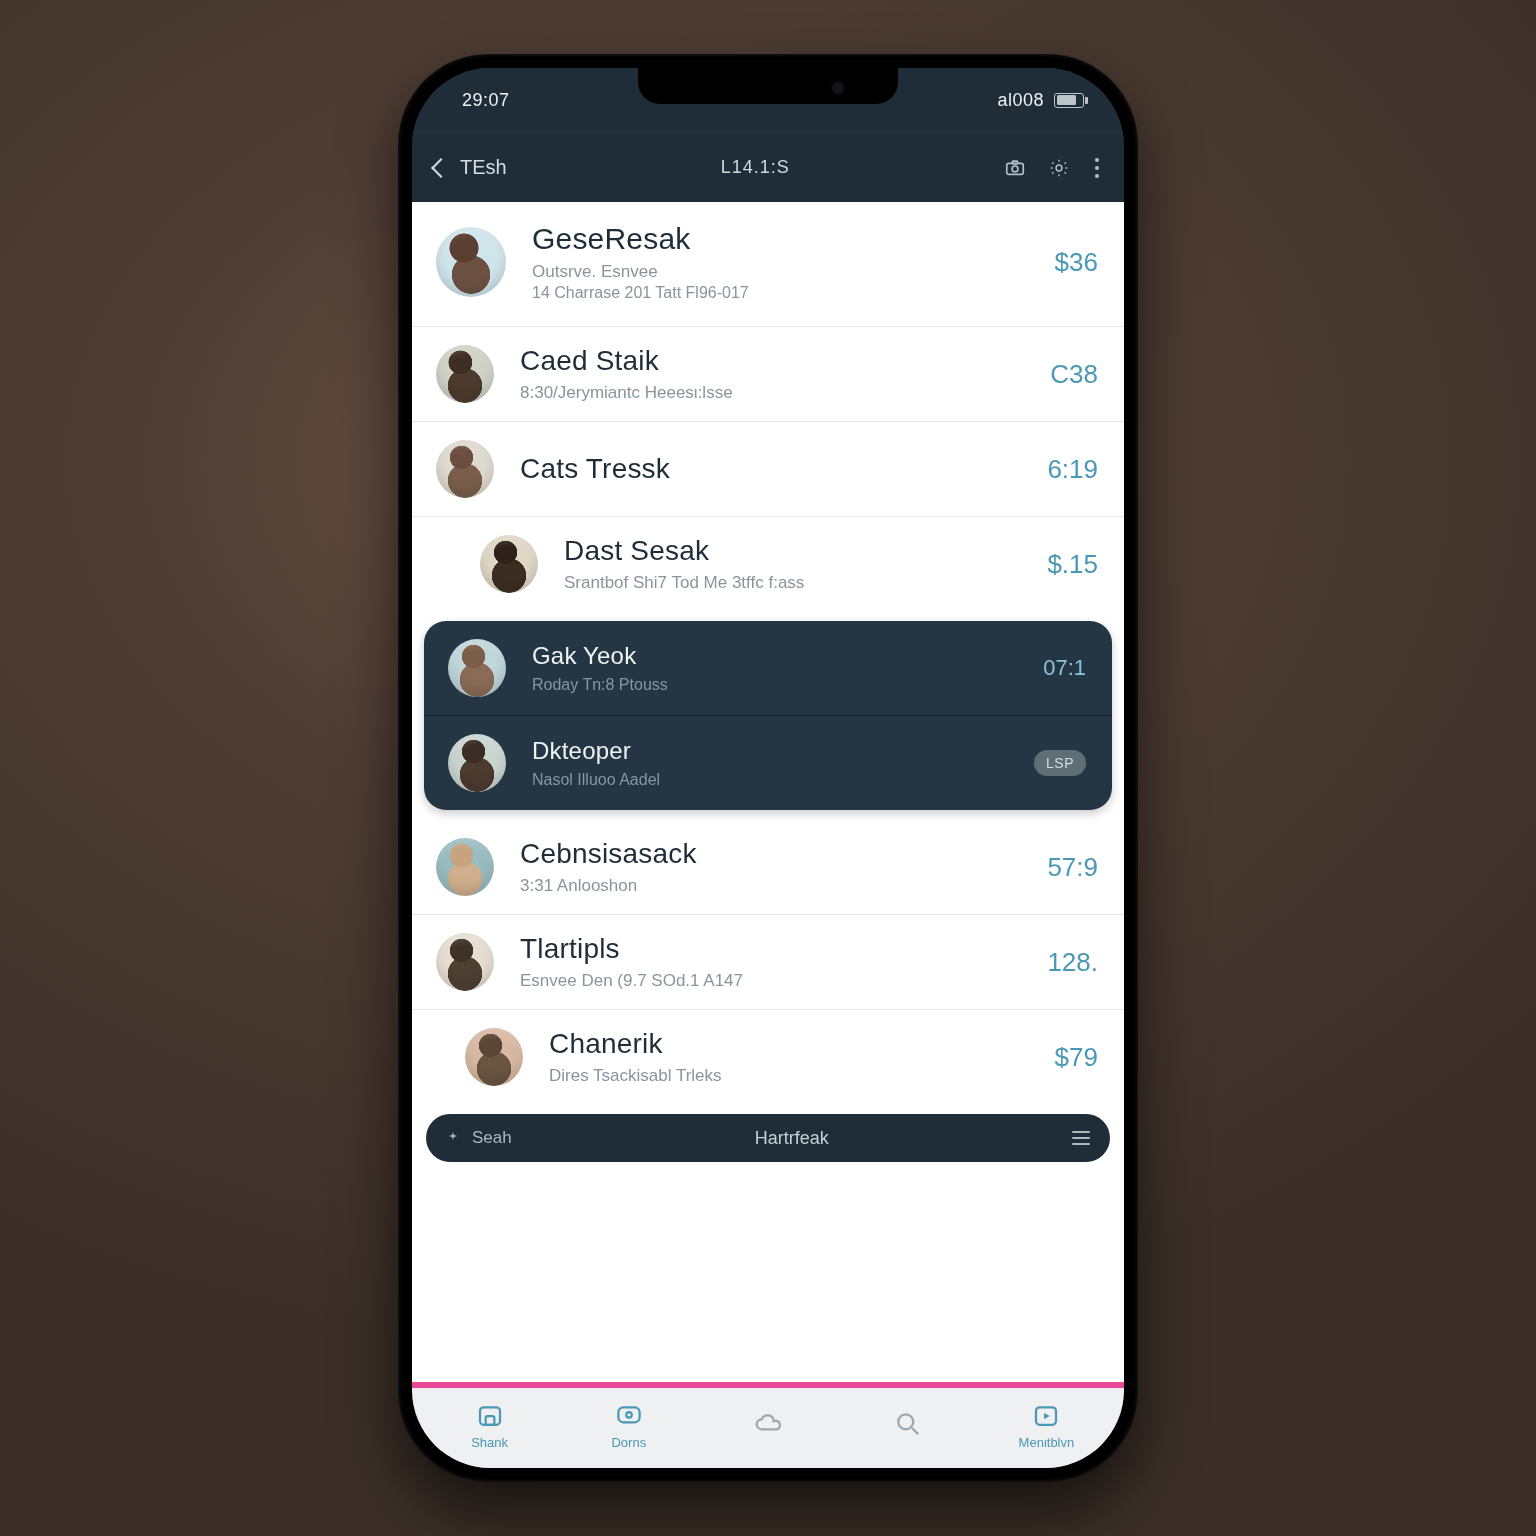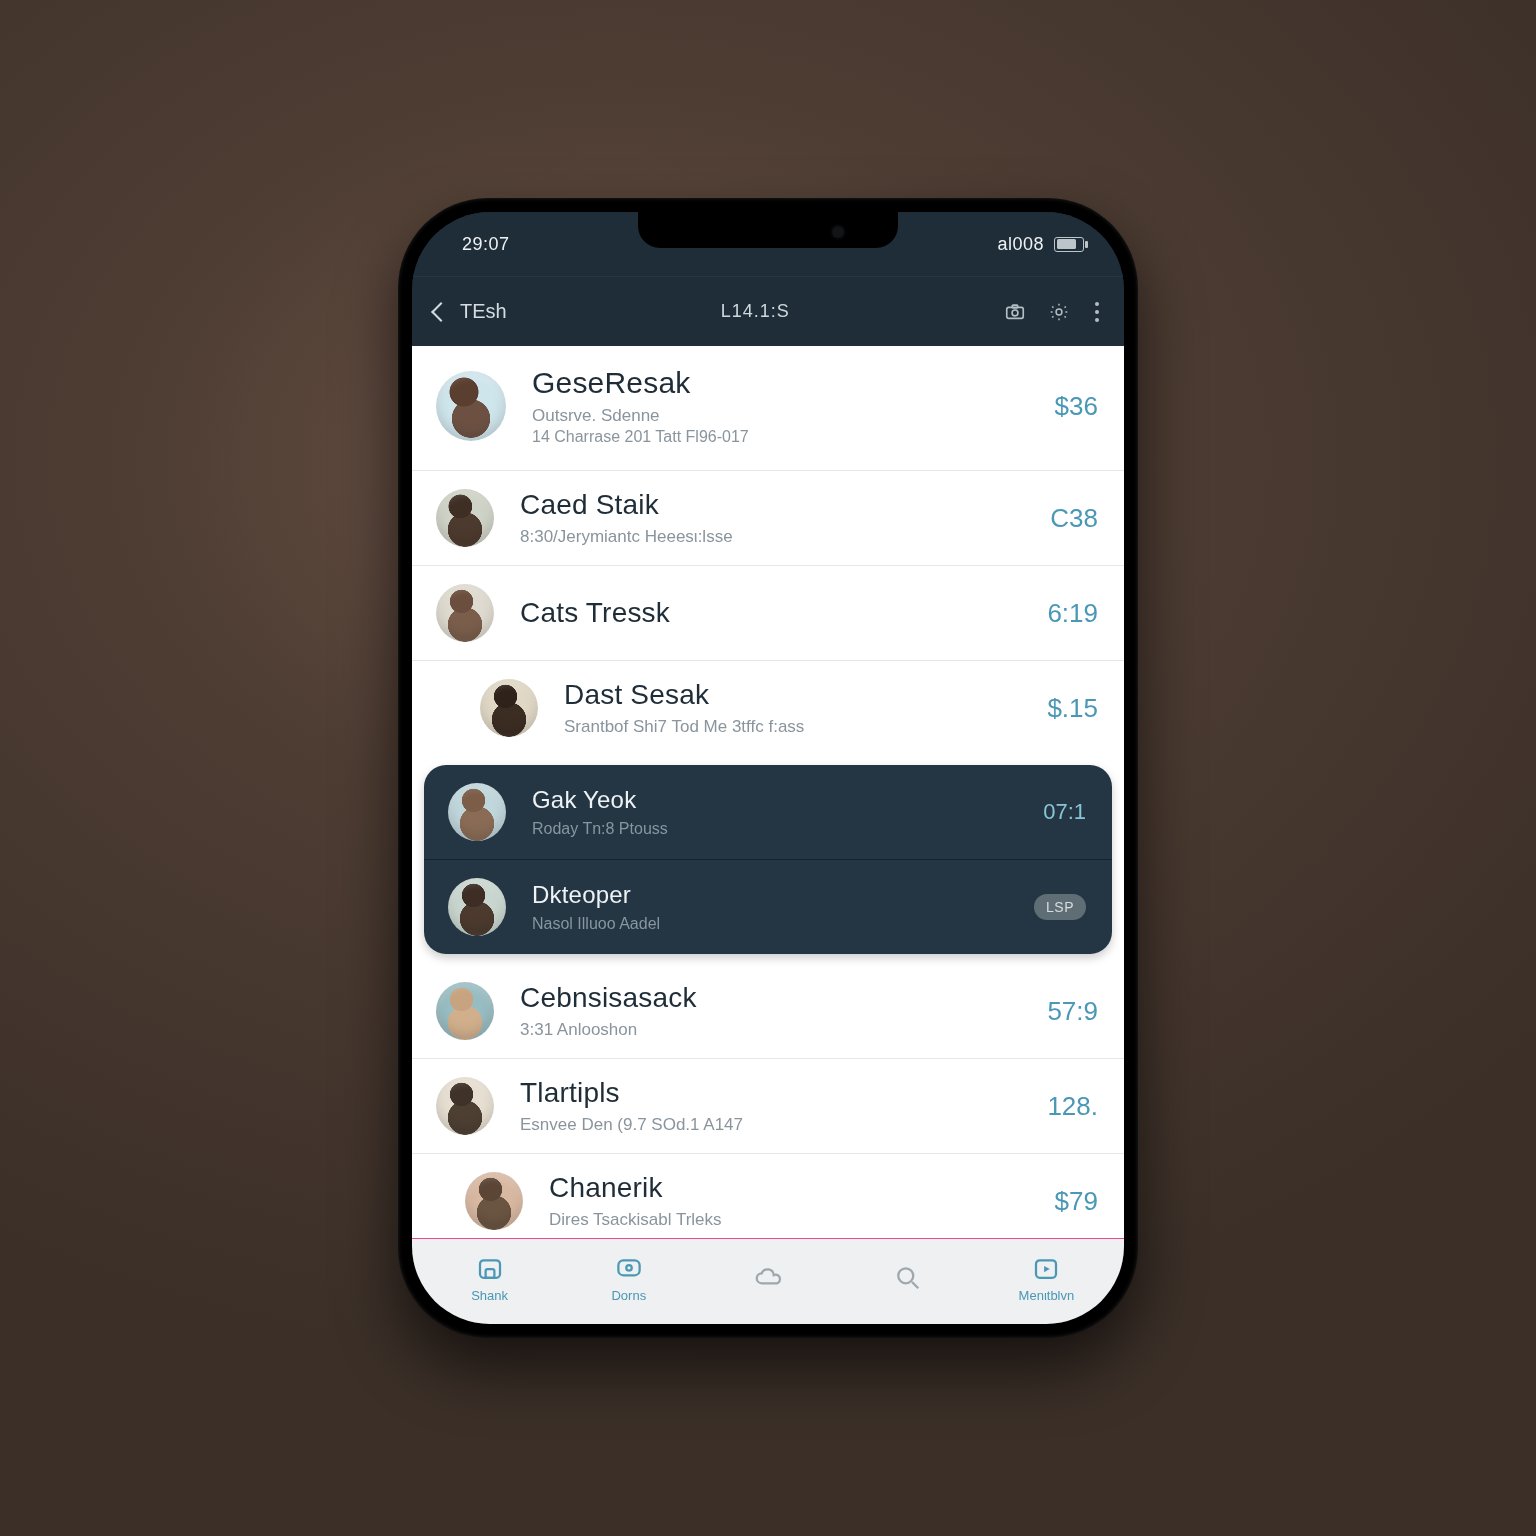--- a/index.html
+++ b/index.html
@@ -14,21 +14,21 @@
     --highlight:#ffffff;
   }
   *{box-sizing:border-box;margin:0;padding:0;font-family:-apple-system,Segoe UI,Helvetica,Arial,sans-serif;-webkit-font-smoothing:antialiased;}
   body{
     width:1536px;height:1536px;
     background:
       radial-gradient(1200px 900px at 40% 30%, #6a5246 0%, #4e3d33 40%, #3b2f28 100%);
     display:flex;align-items:center;justify-content:center;
   }
   .phone{
-    width:740px;height:1140px;border-radius:90px;
+    width:740px;height:1428px;border-radius:90px;
     background:#000;box-shadow:0 30px 60px rgba(0,0,0,.6),inset 0 0 4px rgba(255,255,255,.15);
     padding:14px;position:relative;
   }
   .bezel{
     width:100%;height:100%;border-radius:78px;background:#0d1317;overflow:hidden;position:relative;
     box-shadow:inset 0 0 0 3px #1a1f23;
   }
   .screen{position:absolute;inset:0;display:flex;flex-direction:column;}
   .notch{
     position:absolute;top:0;left:50%;transform:translateX(-50%);
@@ -86,21 +86,21 @@
   .pill{background:var(--pill);color:#d5ddde;border-radius:14px;padding:5px 12px;font-size:14px;font-weight:500;letter-spacing:.5px;}
 
   
   .searchbar{margin:10px 14px 6px;background:#1f2d38;border-radius:24px;height:48px;display:flex;align-items:center;padding:0 20px;color:#aeb8bf;}
   .searchbar .left{display:flex;align-items:center;gap:12px;font-size:17px;}
   .searchbar .center{flex:1;text-align:center;font-size:18px;color:#c8d0d5;}
   .hamb{display:flex;flex-direction:column;gap:4px;}
   .hamb span{display:block;width:18px;height:2px;background:#aeb8bf;border-radius:1px;}
 
   
-  .tabbar{height:86px;background:#eef0f1;border-top:1px solid #ec4899;display:flex;align-items:center;justify-content:space-around;padding:0 8px 6px;}
+  .tabbar{height:86px;background:#eef0f1;border-top:6px solid #ec4899;display:flex;align-items:center;justify-content:space-around;padding:0 8px 6px;}
   .tab{display:flex;flex-direction:column;align-items:center;gap:4px;color:#9da7ad;font-size:13px;flex:1;}
   .tab.active{color:#4a98b5;}
   .tab .tabico{width:30px;height:30px;}
 
   svg{display:block;}
   .spark{width:14px;height:14px;}
 </style>
 </head>
 <body>
 
@@ -146,21 +146,21 @@
             </span>
         </div>
       </div>
 
       <div class="list">
 
         <div class="row tall">
           <div class="avatar s1"></div>
           <div class="info">
             <div class="name big">GeseResak</div>
-            <div class="sub">Outsrve. Sdenne</div>
+            <div class="sub">Outsrve. Esnvee</div>
             <div class="sub2">14 Charrase 201 Tatt Fl96-017</div>
           </div>
           <div class="trail">$36</div>
         </div>
 
         <div class="row">
           <div class="avatar sm s2"></div>
           <div class="info">
               <div class="name">Caed Staik</div>
               <div class="sub">8:30/Jerymiantc Heeesι:lsse</div>

